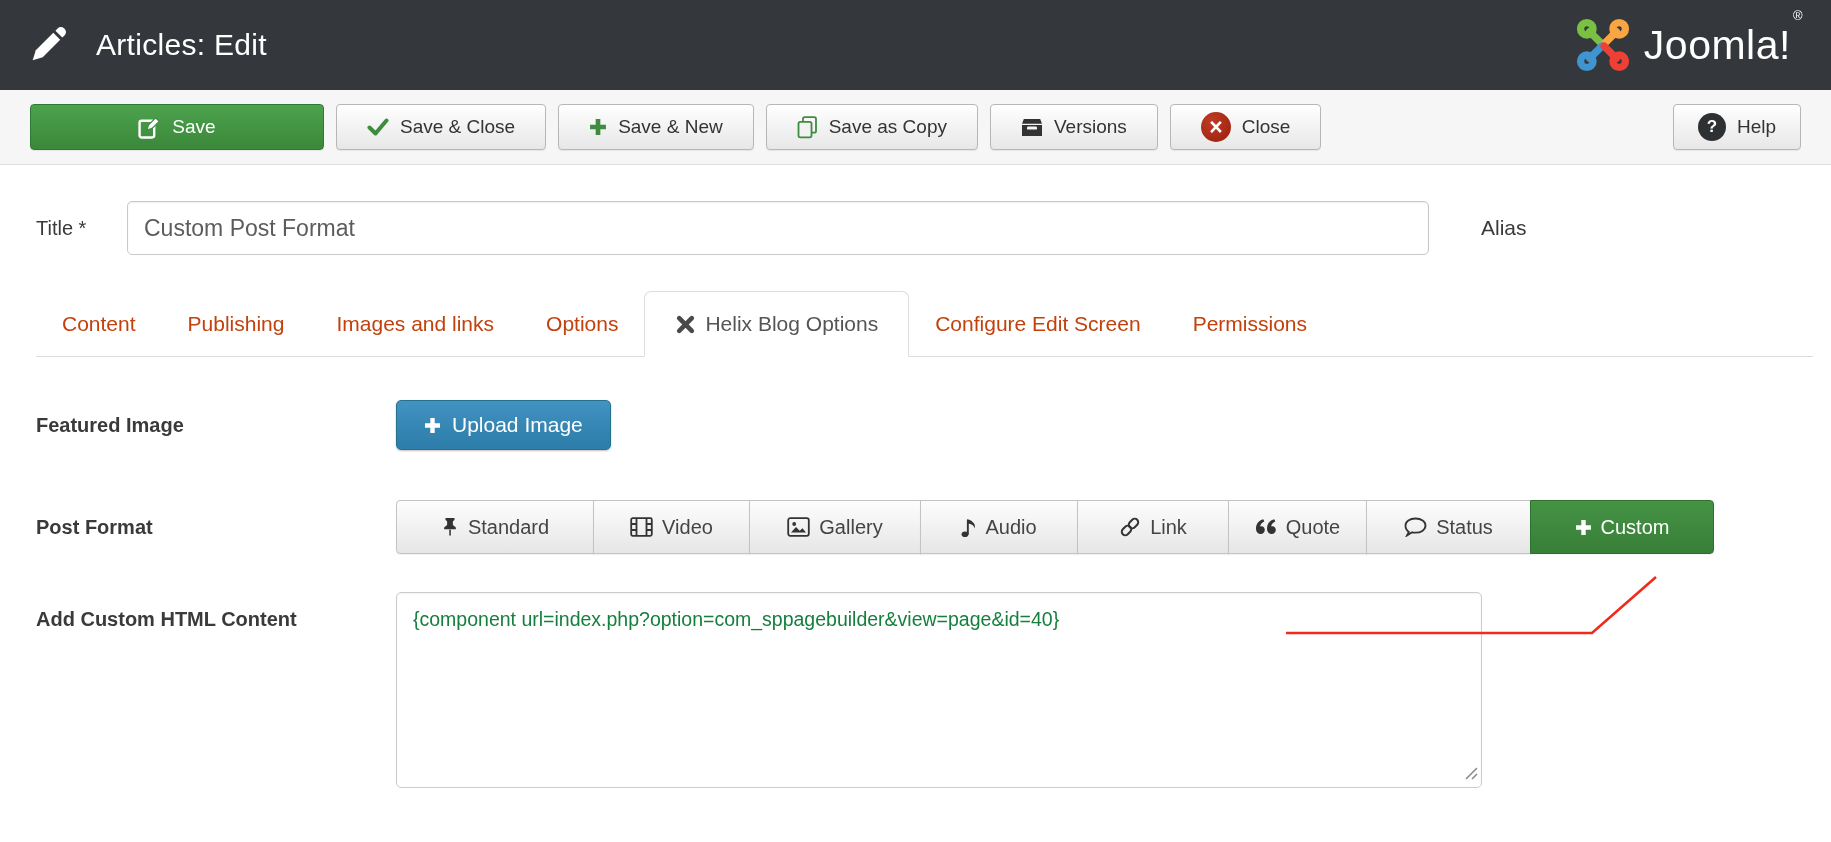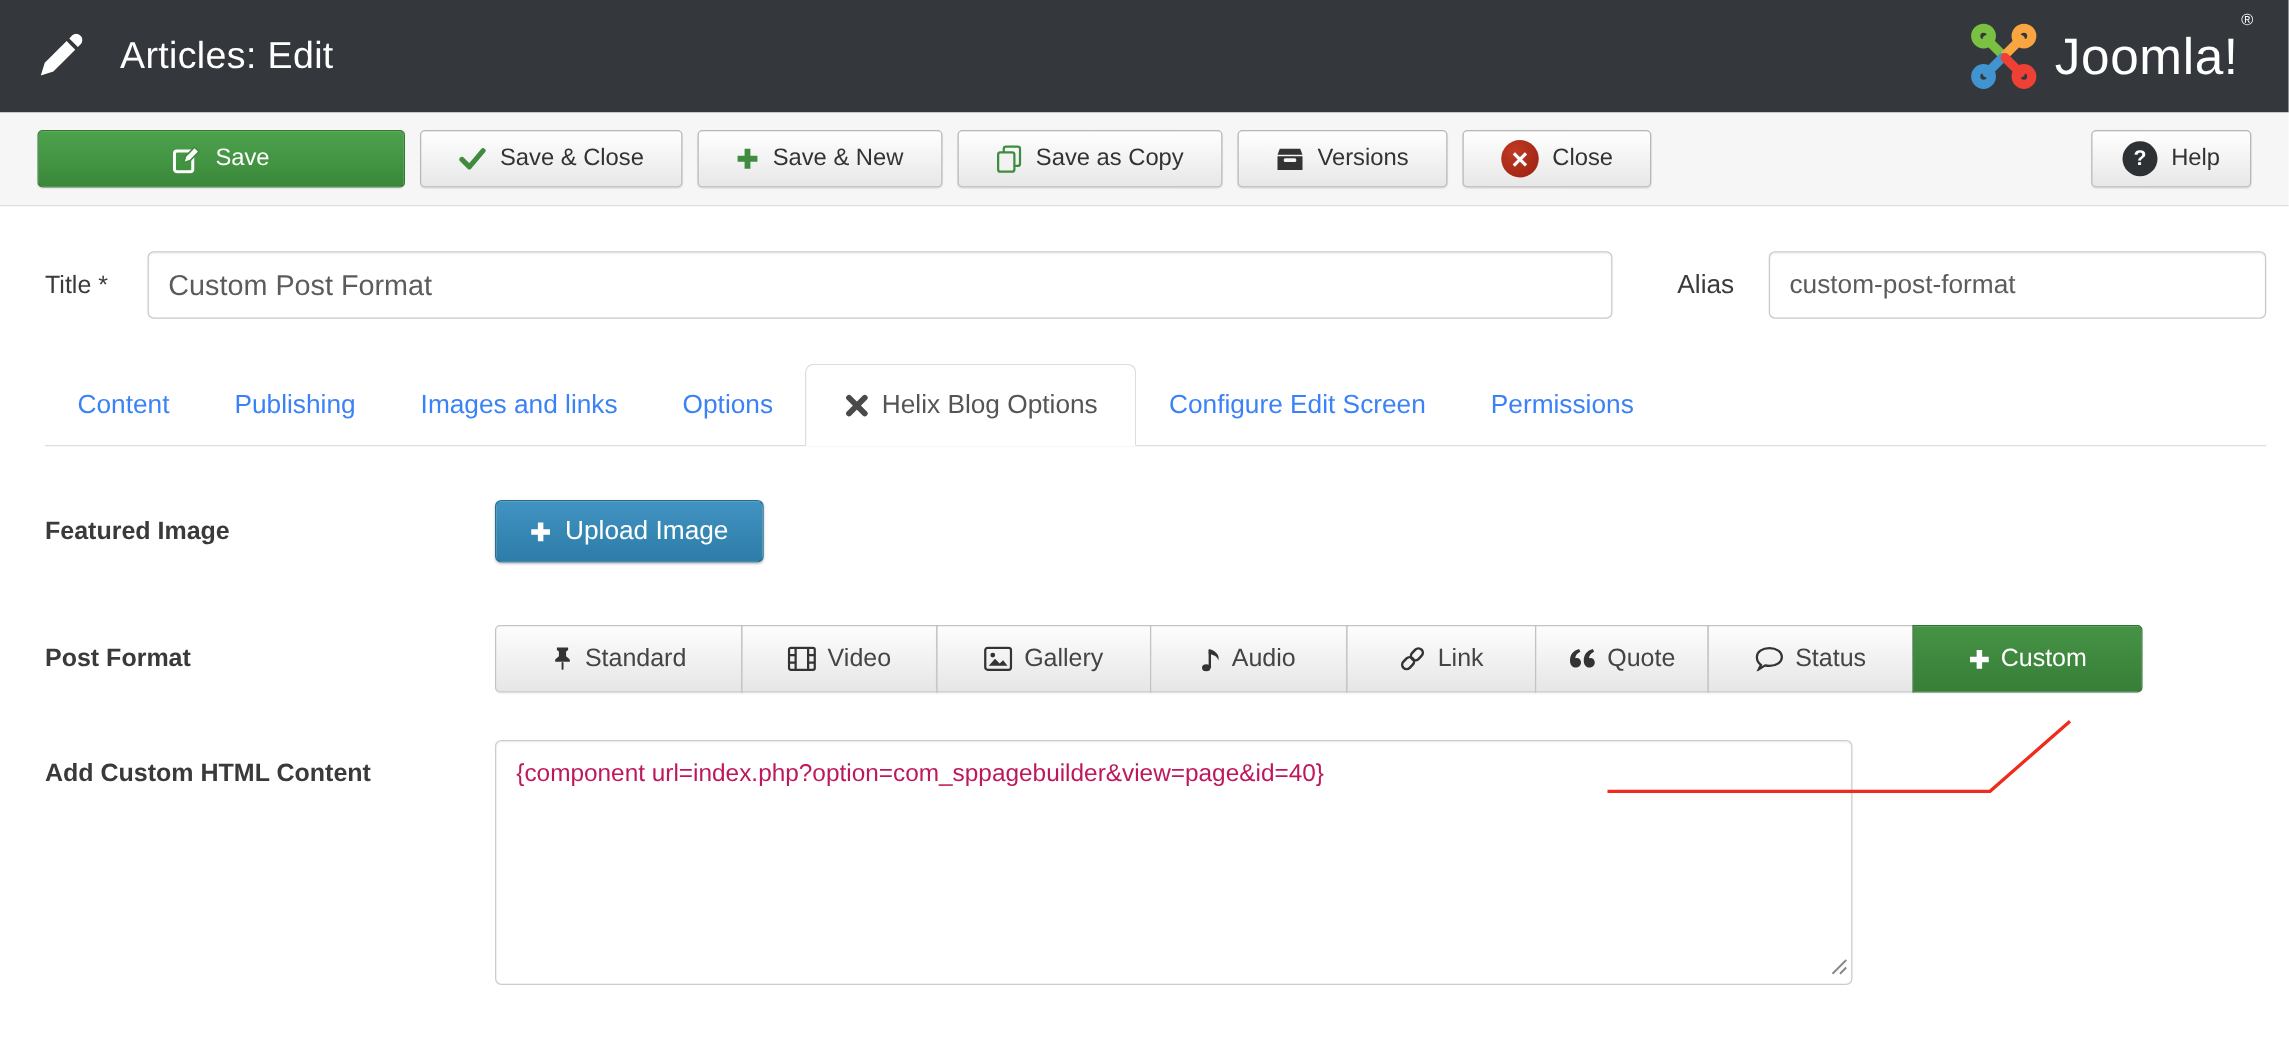--- a/index.html
+++ b/index.html
@@ -54,21 +54,21 @@
     color:#5c5c5c; font-family:inherit; background:#fff; outline:none;
   }
   .title-input { width:1302px; font-size:23px; }
   .alias-label { margin-left:52px; width:81px; font-size:21px; }
   .alias-input { width:440px; height:50px; font-size:21px; color:#8b8b8b; }
 
   
   .tabs { display:flex; align-items:stretch; height:66px; margin-top:36px; border-bottom:1px solid #ddd; }
   .tab {
     display:flex; align-items:center; padding:0 26px; font-size:21px;
-    color:#3b82f6; cursor:pointer; white-space:nowrap;
+    color:#c2410c; cursor:pointer; white-space:nowrap;
   }
   .tab.active {
     background:#fff; border:1px solid #ddd; border-bottom:1px solid #fff;
     border-radius:7px 7px 0 0; color:#555; margin-bottom:-1px; gap:9px; padding:0 30px;
   }
 
   
   .frow { display:flex; align-items:center; }
   .frow-featured { margin-top:43px; }
   .frow-postformat { margin-top:50px; }
@@ -96,21 +96,21 @@
   .pf-audio { width:158px; }   .pf-link { width:152px; }  .pf-quote { width:139px; }
   .pf-status { width:165px; }  .pf-custom { width:184px; }
   .pf-btn.active {
     background:linear-gradient(#459345,#387e38); border-color:#2d702f;
     color:#fff; position:relative; z-index:1;
   }
 
   .textarea-wrap { position:relative; }
   textarea.htmlbox {
     width:1086px; height:196px; border:1px solid #ccc; border-radius:5px;
-    padding:13px 16px; font-size:19.5px; color:#be185d; font-family:inherit;
+    padding:13px 16px; font-size:19.5px; color:#15803d; font-family:inherit;
     resize:none; outline:none; box-shadow:inset 0 1px 2px rgba(0,0,0,.05); line-height:1.35;
     display:block;
   }
   .resize-handle { position:absolute; right:4px; bottom:8px; cursor:nwse-resize; line-height:0; }
 
   
   .annotation-overlay {
     position:absolute; left:0; top:0; width:1831px; height:842px;
     pointer-events:none; z-index:6;
   }
@@ -209,21 +209,20 @@
     <span>Help</span>
   </button>
 </div>
 
 <main class="content">
 
   <div class="title-row">
     <span class="lbl title-label">Title *</span>
     <input class="text title-input" type="text" value="Custom Post Format" style="">
     <span class="lbl alias-label">Alias</span>
-    <input class="text alias-input" type="text" value="custom-post-format" style="">
   </div>
 
   <nav class="tabs">
     <span class="tab">Content</span>
     <span class="tab">Publishing</span>
     <span class="tab">Images and links</span>
     <span class="tab">Options</span>
     <span class="tab active">
       <span>
         <svg width="21" height="21" viewBox="0 0 20 20">

